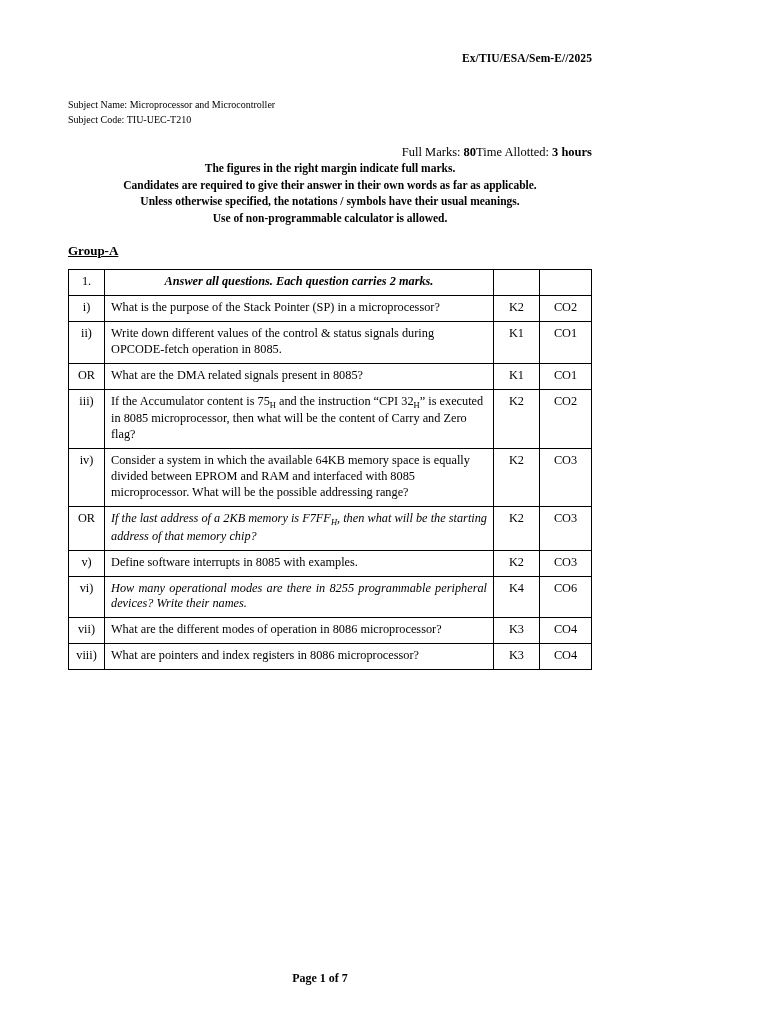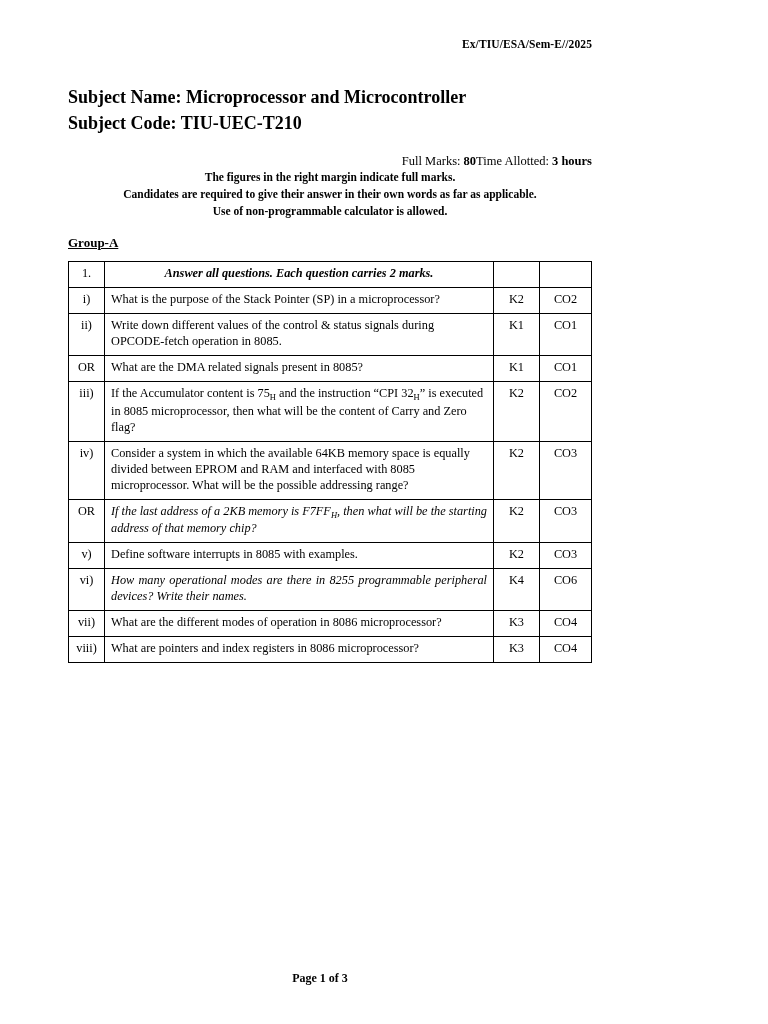--- a/index.html
+++ b/index.html
@@ -12,21 +12,21 @@
     height: 1024px;
     font-family: "Liberation Serif", "DejaVu Serif", serif;
     color: #000000;
     position: relative;
     overflow: hidden;
   }
   .page {
     width: 640px;
     height: 1024px;
     box-sizing: border-box;
-    padding: 38px 48px 20px 68px;
+    padding: 52px 48px 20px 68px;
     position: relative;
   }
   .header-code {
     text-align: right;
     font-size: 11.5px;
     font-weight: bold;
     letter-spacing: 0.1px;
     margin-bottom: 34px;
   }
   .exam-title {
@@ -34,22 +34,22 @@
     font-weight: bold;
     line-height: 1.35;
     margin-bottom: 20px;
     max-width: 640px;
   }
   .exam-title sup {
     font-size: 9.5px;
     vertical-align: super;
   }
   .subject-line {
-    font-size: 18px;
-    font-weight: bold;
+    font-size: 10px;
+    font-weight: normal;
     line-height: 1.45;
   }
   .marks-row {
     display: flex;
     justify-content: flex-end;
     align-items: baseline;
     font-size: 12.5px;
     margin-top: 18px;
   }
   .marks-row .label { font-weight: normal; }
@@ -131,20 +131,21 @@
       <span class="label">Full Marks: </span><span class="value">80</span>
     </div>
     <div>
       <span class="label">Time Allotted: </span><span class="value">3 hours</span>
     </div>
   </div>
 
   <div class="instructions">
     <span class="ins-line">The figures in the right margin indicate full marks.</span>
     <span class="ins-line">Candidates are required to give their answer in their own words as far as applicable.</span>
+    <span class="ins-line">Unless otherwise specified, the notations / symbols have their usual meanings.</span>
     <span class="ins-line">Use of non-programmable calculator is allowed.</span>
   </div>
 
   <div class="group-head">Group-A</div>
 
   <table class="qtable">
     <colgroup>
       <col class="c-num">
       <col class="c-body">
       <col class="c-k">
@@ -223,15 +224,15 @@
 
       <tr>
         <td class="num">viii)</td>
         <td>What are pointers and index registers in 8086 microprocessor?</td>
         <td class="k">K3</td>
         <td class="co">CO4</td>
       </tr>
     </tbody>
   </table>
 
-  <div class="footer">Page 1 of 3</div>
+  <div class="footer">Page 1 of 7</div>
 
 </div>
 
 </body></html>

